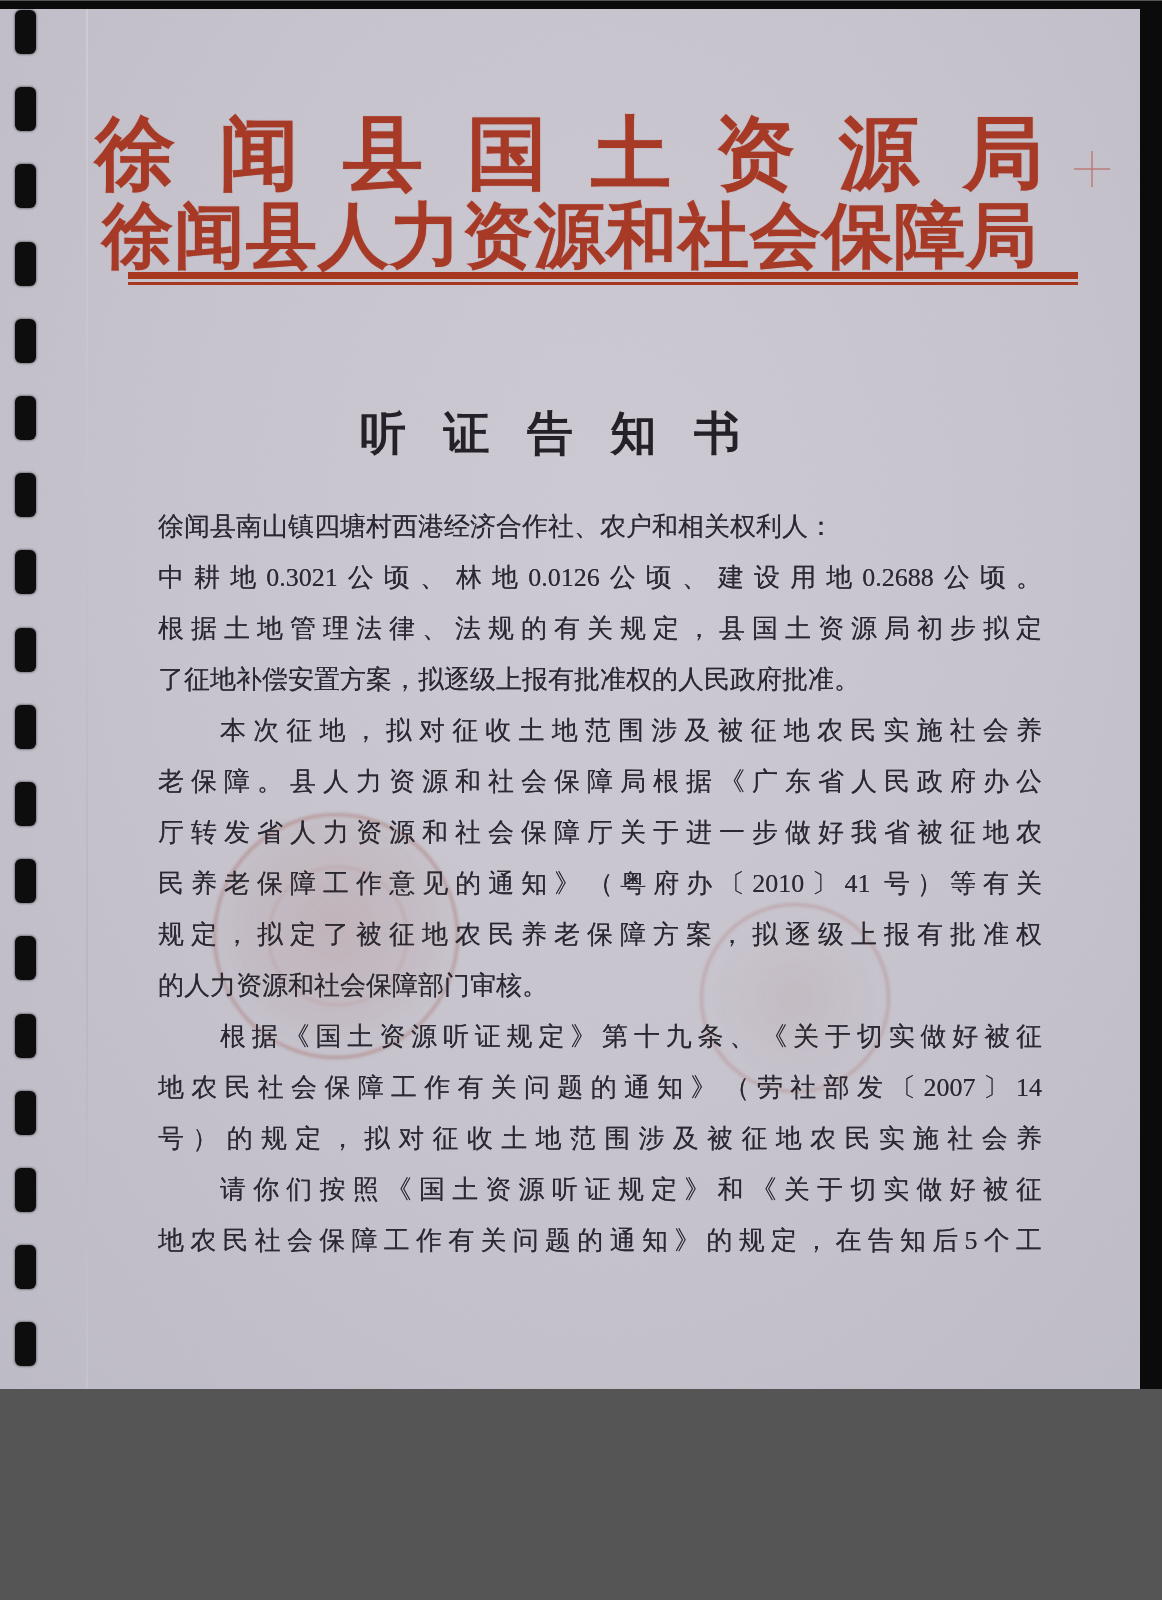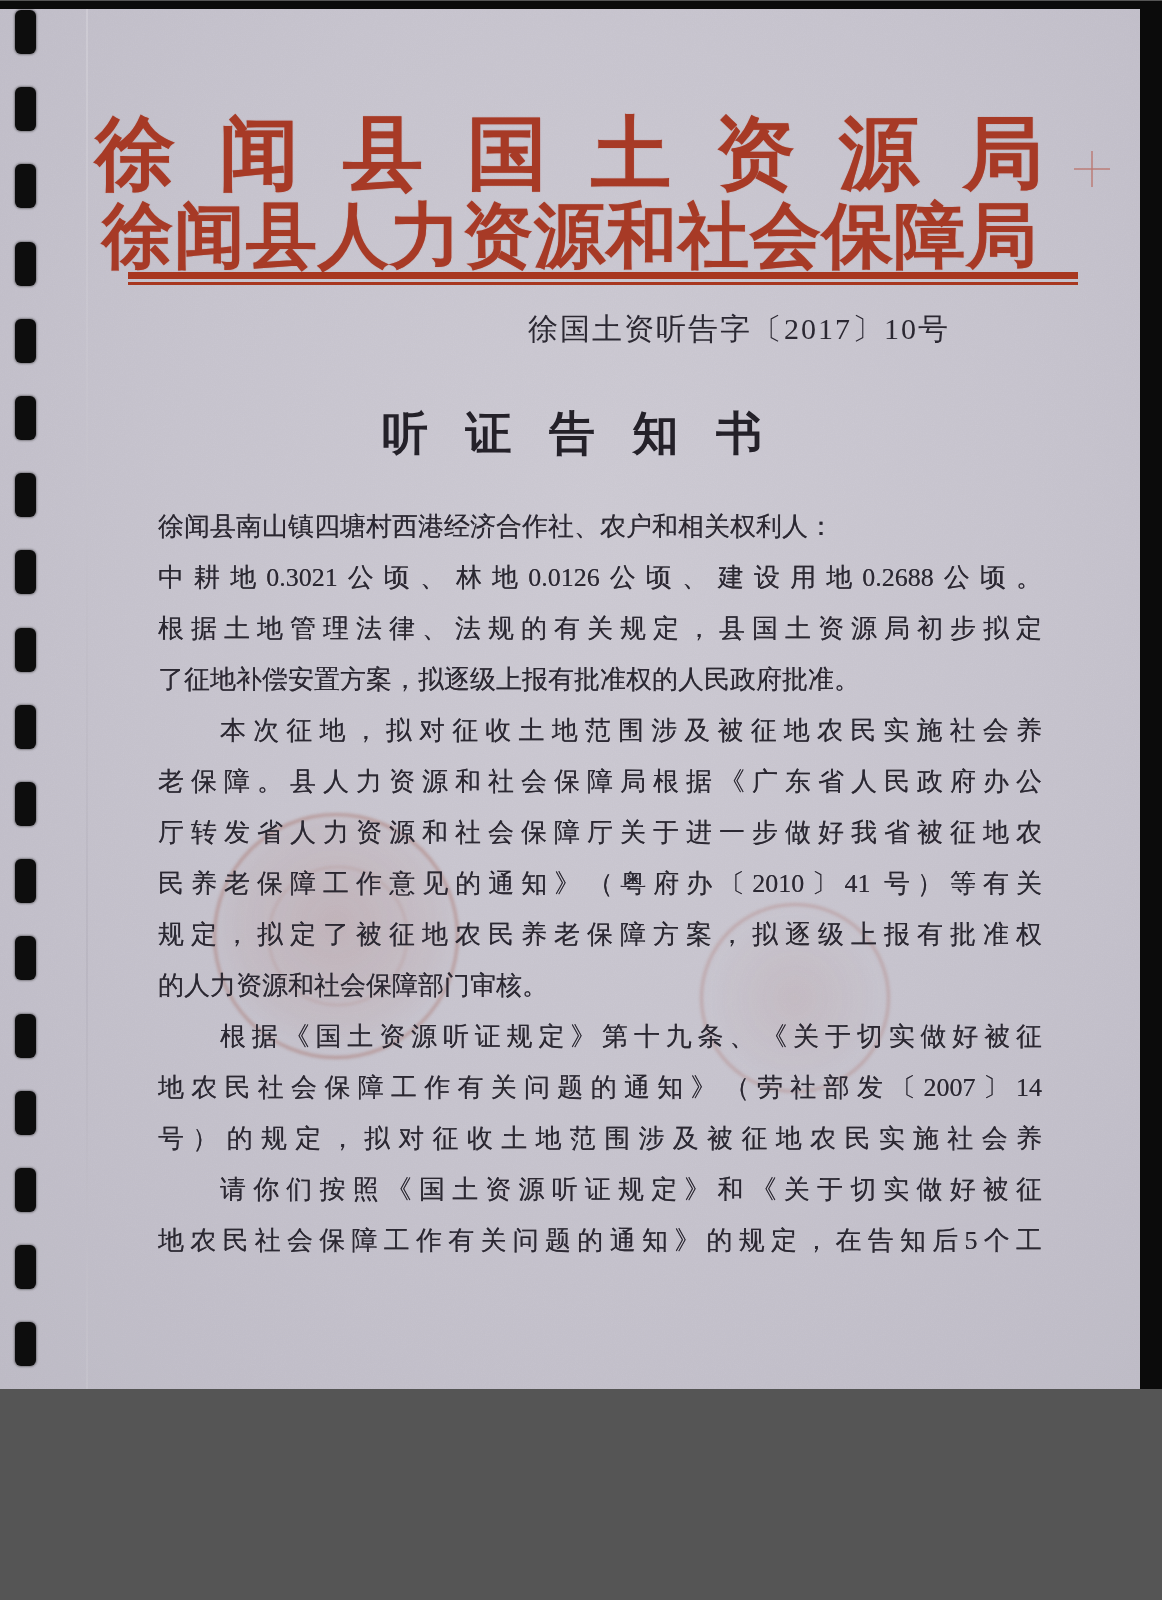--- a/index.html
+++ b/index.html
@@ -42,21 +42,21 @@
   .rule-top{position:absolute;left:128px;top:271px;width:950px;}
   .rule-top .thick{height:7px;background:#a8371f;}
   .rule-top .thin{height:3px;background:#a8371f;margin-top:3px;}
   
   .docnum{
     position:absolute;top:308px;right:212px;
     font-size:30px;letter-spacing:2px;white-space:nowrap;
   }
   
   .title{
-    position:absolute;left:54px;top:402px;width:1040px;margin:0;
+    position:absolute;left:32px;top:402px;width:1040px;margin:0;
     text-align:center;font-size:46px;font-weight:bold;
     word-spacing:18px;letter-spacing:4px;color:#242129;
   }
   
   .body{
     position:absolute;left:158px;top:500px;width:884px;
     font-size:26px;color:#2b2832;
   }
   .line{
     height:51px;line-height:51px;white-space:nowrap;
@@ -117,21 +117,20 @@
   <div class="regmark"></div>
 
   <div class="agency1">徐 闻 县 国 土 资 源 局</div>
   <div class="agency2">徐闻县人力资源和社会保障局</div>
 
   <div class="rule-top">
     <div class="thick"></div>
     <div class="thin"></div>
   </div>
 
-  <div class="docnum">徐国土资听告字〔2017〕10号</div>
 
   <h1 class="title">听 证 告 知 书</h1>
 
   <div class="body">
     <div class="line end">徐闻县南山镇四塘村西港经济合作社、农户和相关权利人：</div>
     <div class="line">中耕地0.3021公顷、林地0.0126公顷、建设用地0.2688公顷。</div>
     <div class="line">根据土地管理法律、法规的有关规定，县国土资源局初步拟定</div>
     <div class="line end">了征地补偿安置方案，拟逐级上报有批准权的人民政府批准。</div>
     <div class="line indent">本次征地，拟对征收土地范围涉及被征地农民实施社会养</div>
     <div class="line">老保障。县人力资源和社会保障局根据《广东省人民政府办公</div>

